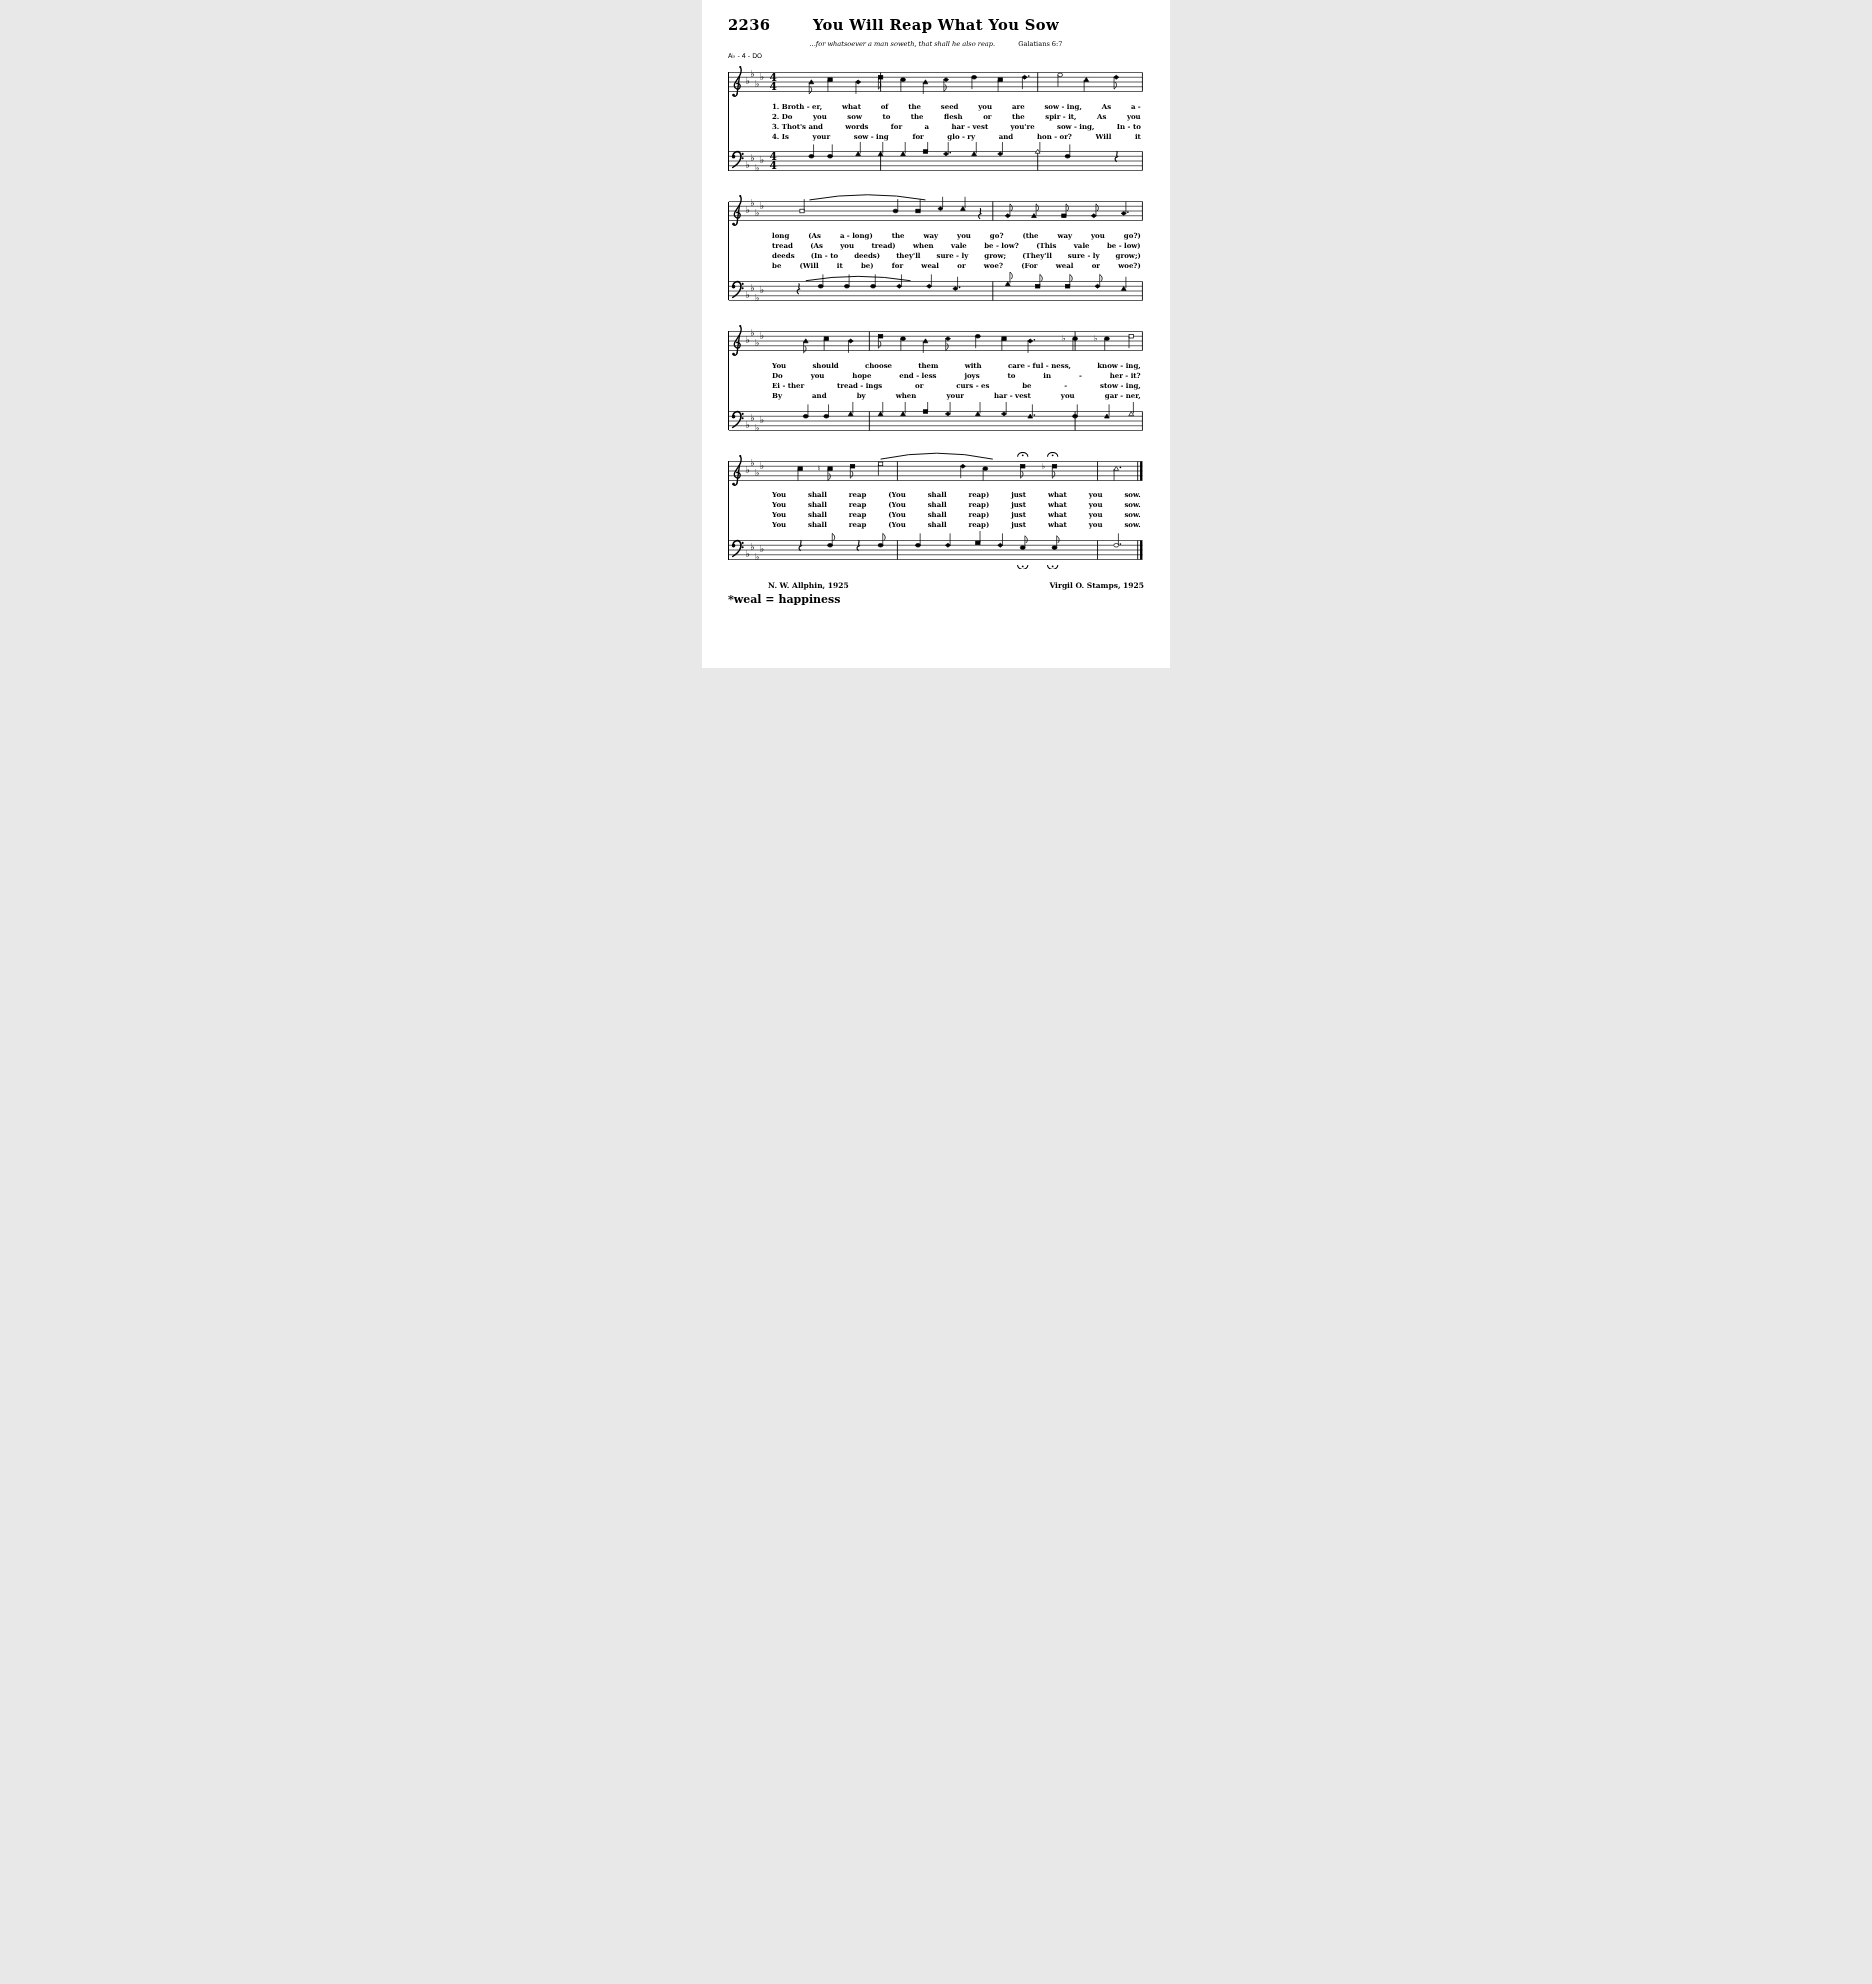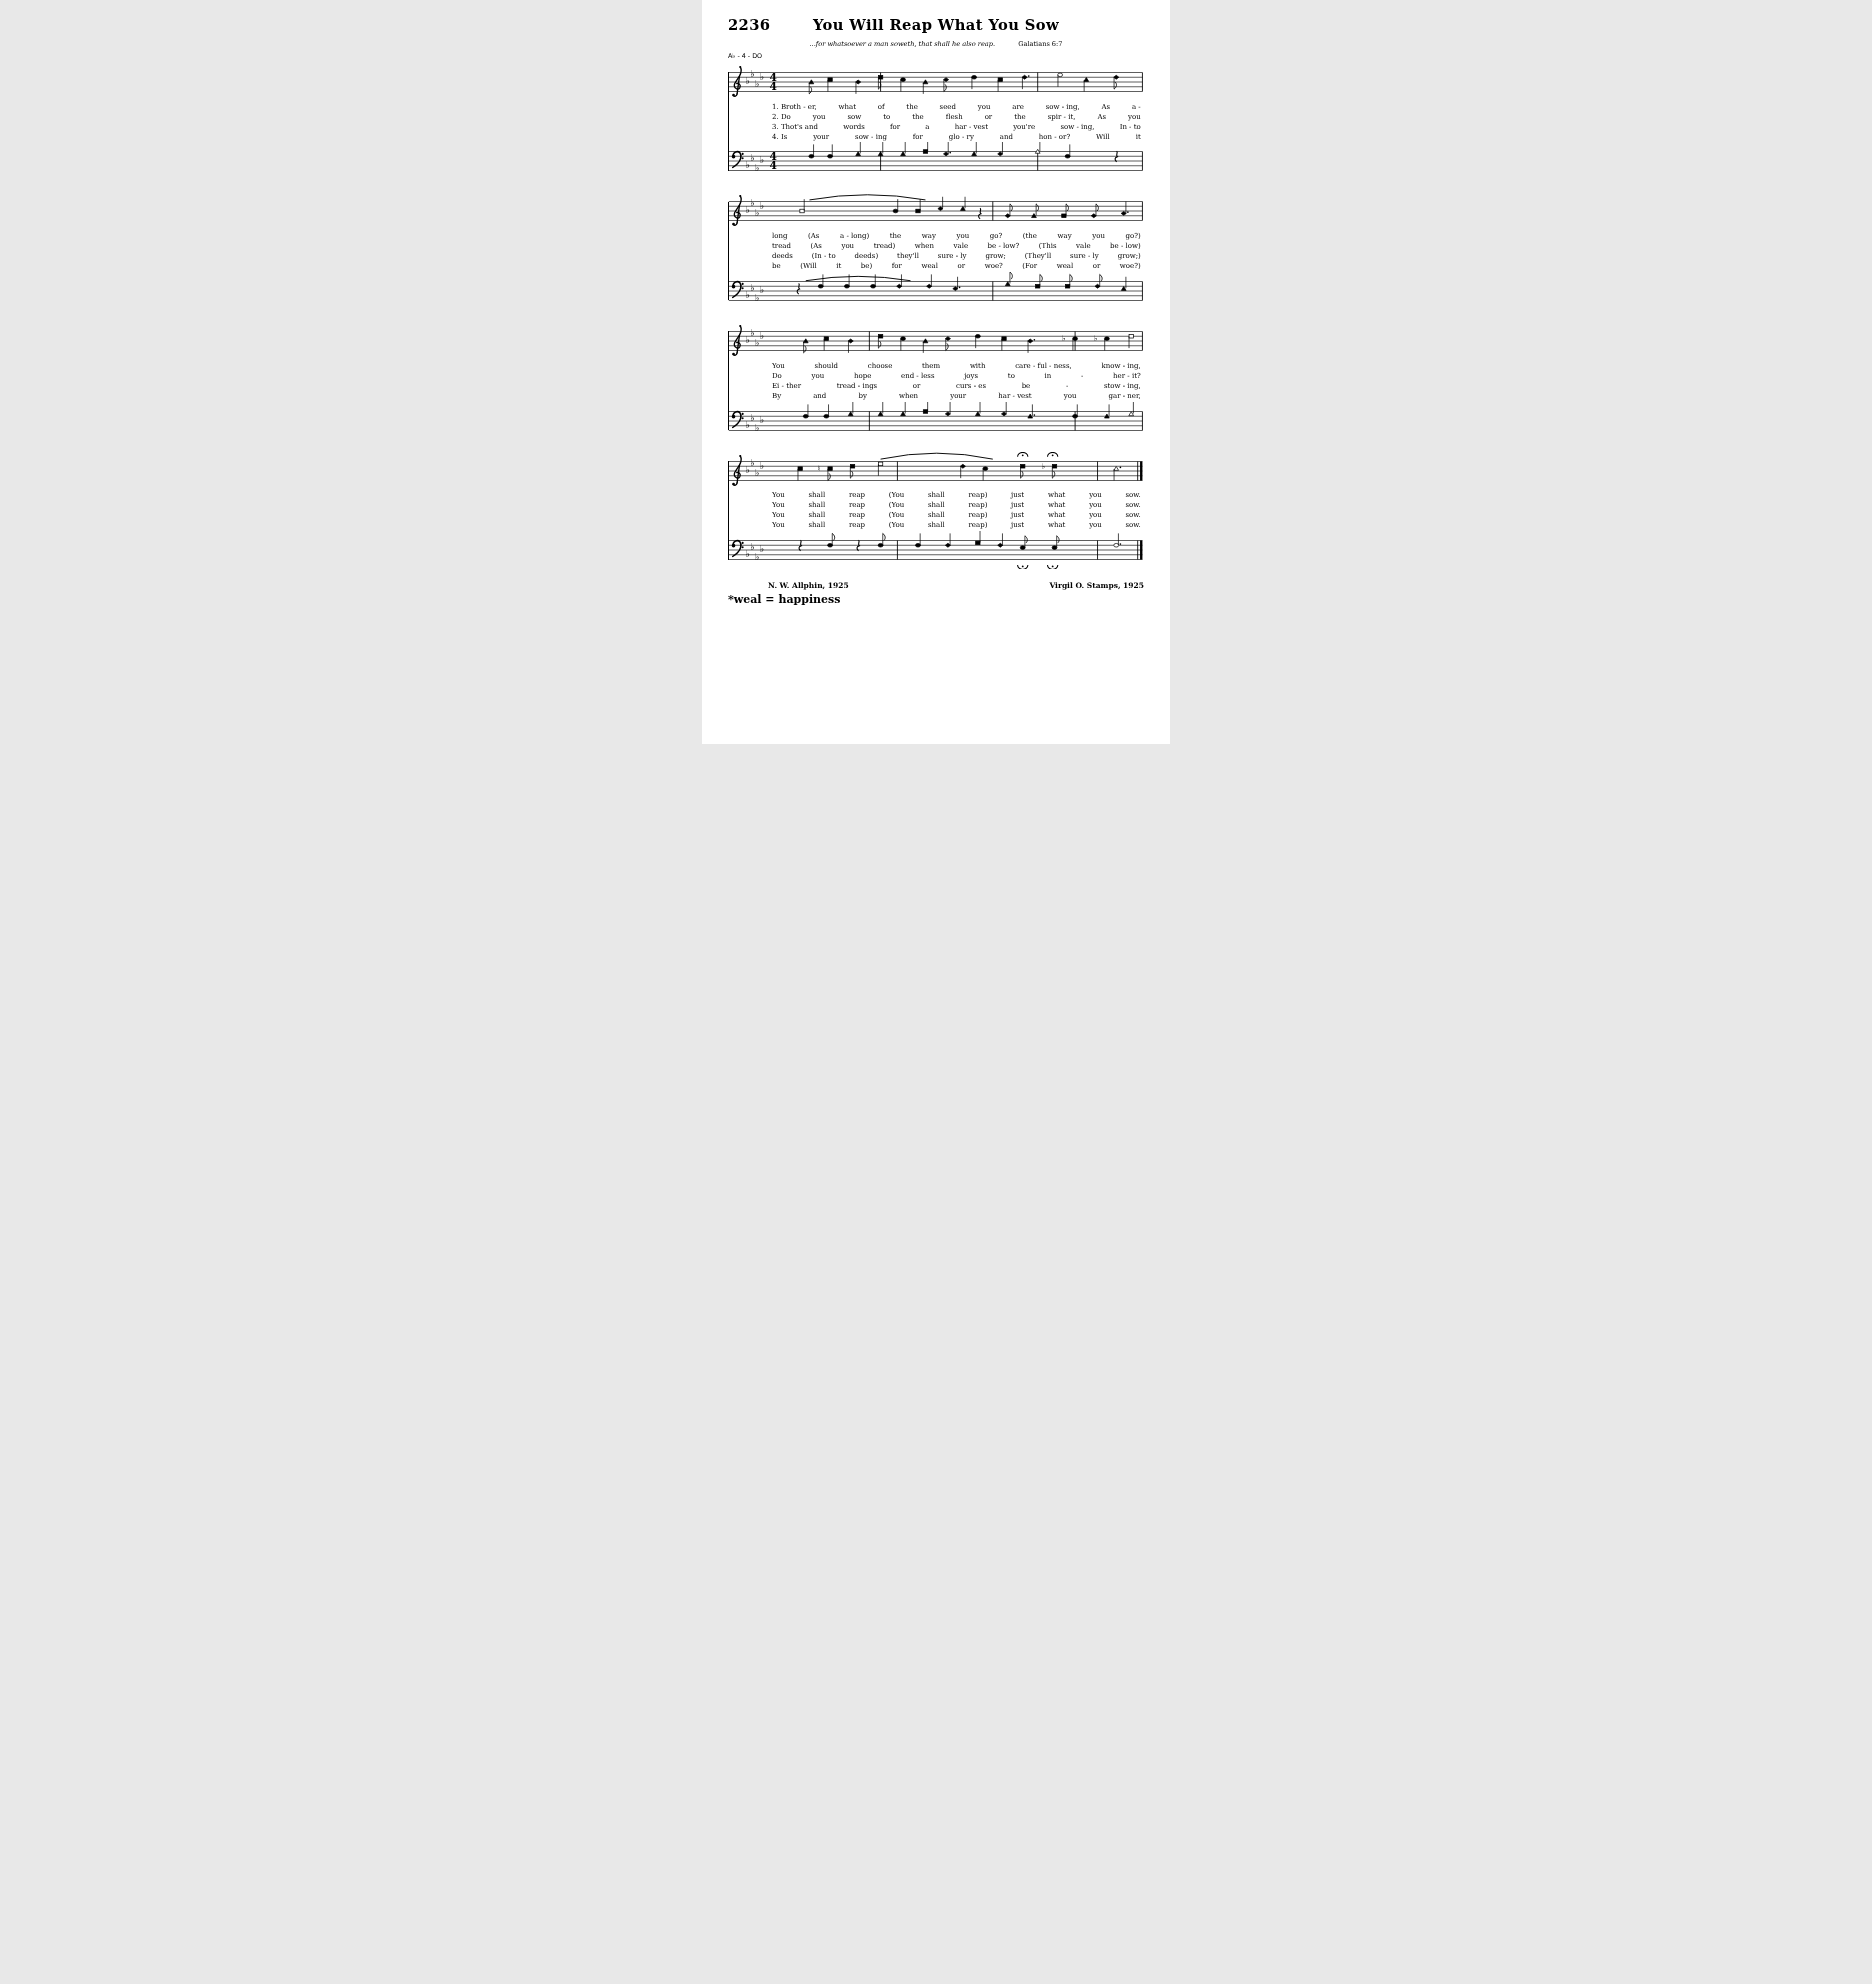--- a/index.html
+++ b/index.html
@@ -1,30 +1,30 @@
 <!DOCTYPE html>
 <html style="font-size:6.4px"><head>
 <meta charset="utf-8">
 <style>
   html,body{margin:0;padding:0;background:#e8e8e8;}
-  .page{width:468px;height:744px;background:#ffffff;margin:0 auto;box-sizing:border-box;
+  .page{width:468px;height:668px;background:#ffffff;margin:0 auto;box-sizing:border-box;
         padding:16px 26px 8px 26px;position:relative;color:#000;
         font-family:"DejaVu Serif","Liberation Serif",serif;}
   .hdr{position:relative;height:22px;}
   .hymn-number{position:absolute;left:0;top:0;font-size:14.7px;font-weight:bold;letter-spacing:0.4px;}
   .hymn-title{text-align:center;font-size:14.7px;font-weight:bold;letter-spacing:0.4px;}
   .scripture{text-align:center;font-size:6.6px;margin-top:2.4px;}
   .scripture .it{font-style:italic;}
   .scripture .ref{font-style:normal;padding-left:21px;}
   .keyline{font-family:"DejaVu Sans","Liberation Sans",sans-serif;font-size:6.4px;margin-top:4px;
            font-weight:500;}
   .system{position:relative;margin-top:2.4px;margin-bottom:12px;}
   .system .sysbar{position:absolute;left:0;top:9.5px;bottom:9.5px;width:1.2px;background:#000;}
   .staff{display:block;width:416px;height:38px;}
-  .lyrics{padding:0.8px 3.2px 0.8px 44px;}
+  .lyrics{padding:0.8px 3.2px 0.8px 44px;font-weight:bold;}
   .lline{display:flex;justify-content:space-between;font-size:7px;line-height:10px;
          white-space:nowrap;}
   .footer{margin-top:5.6px;}
   .footrow{display:flex;justify-content:space-between;font-size:7.5px;font-weight:bold;margin-left:40px;}
   .footnote{font-size:11px;font-weight:bold;margin-top:2.4px;}
 </style>
 </head>
 <body>
 
 <div class="page">

